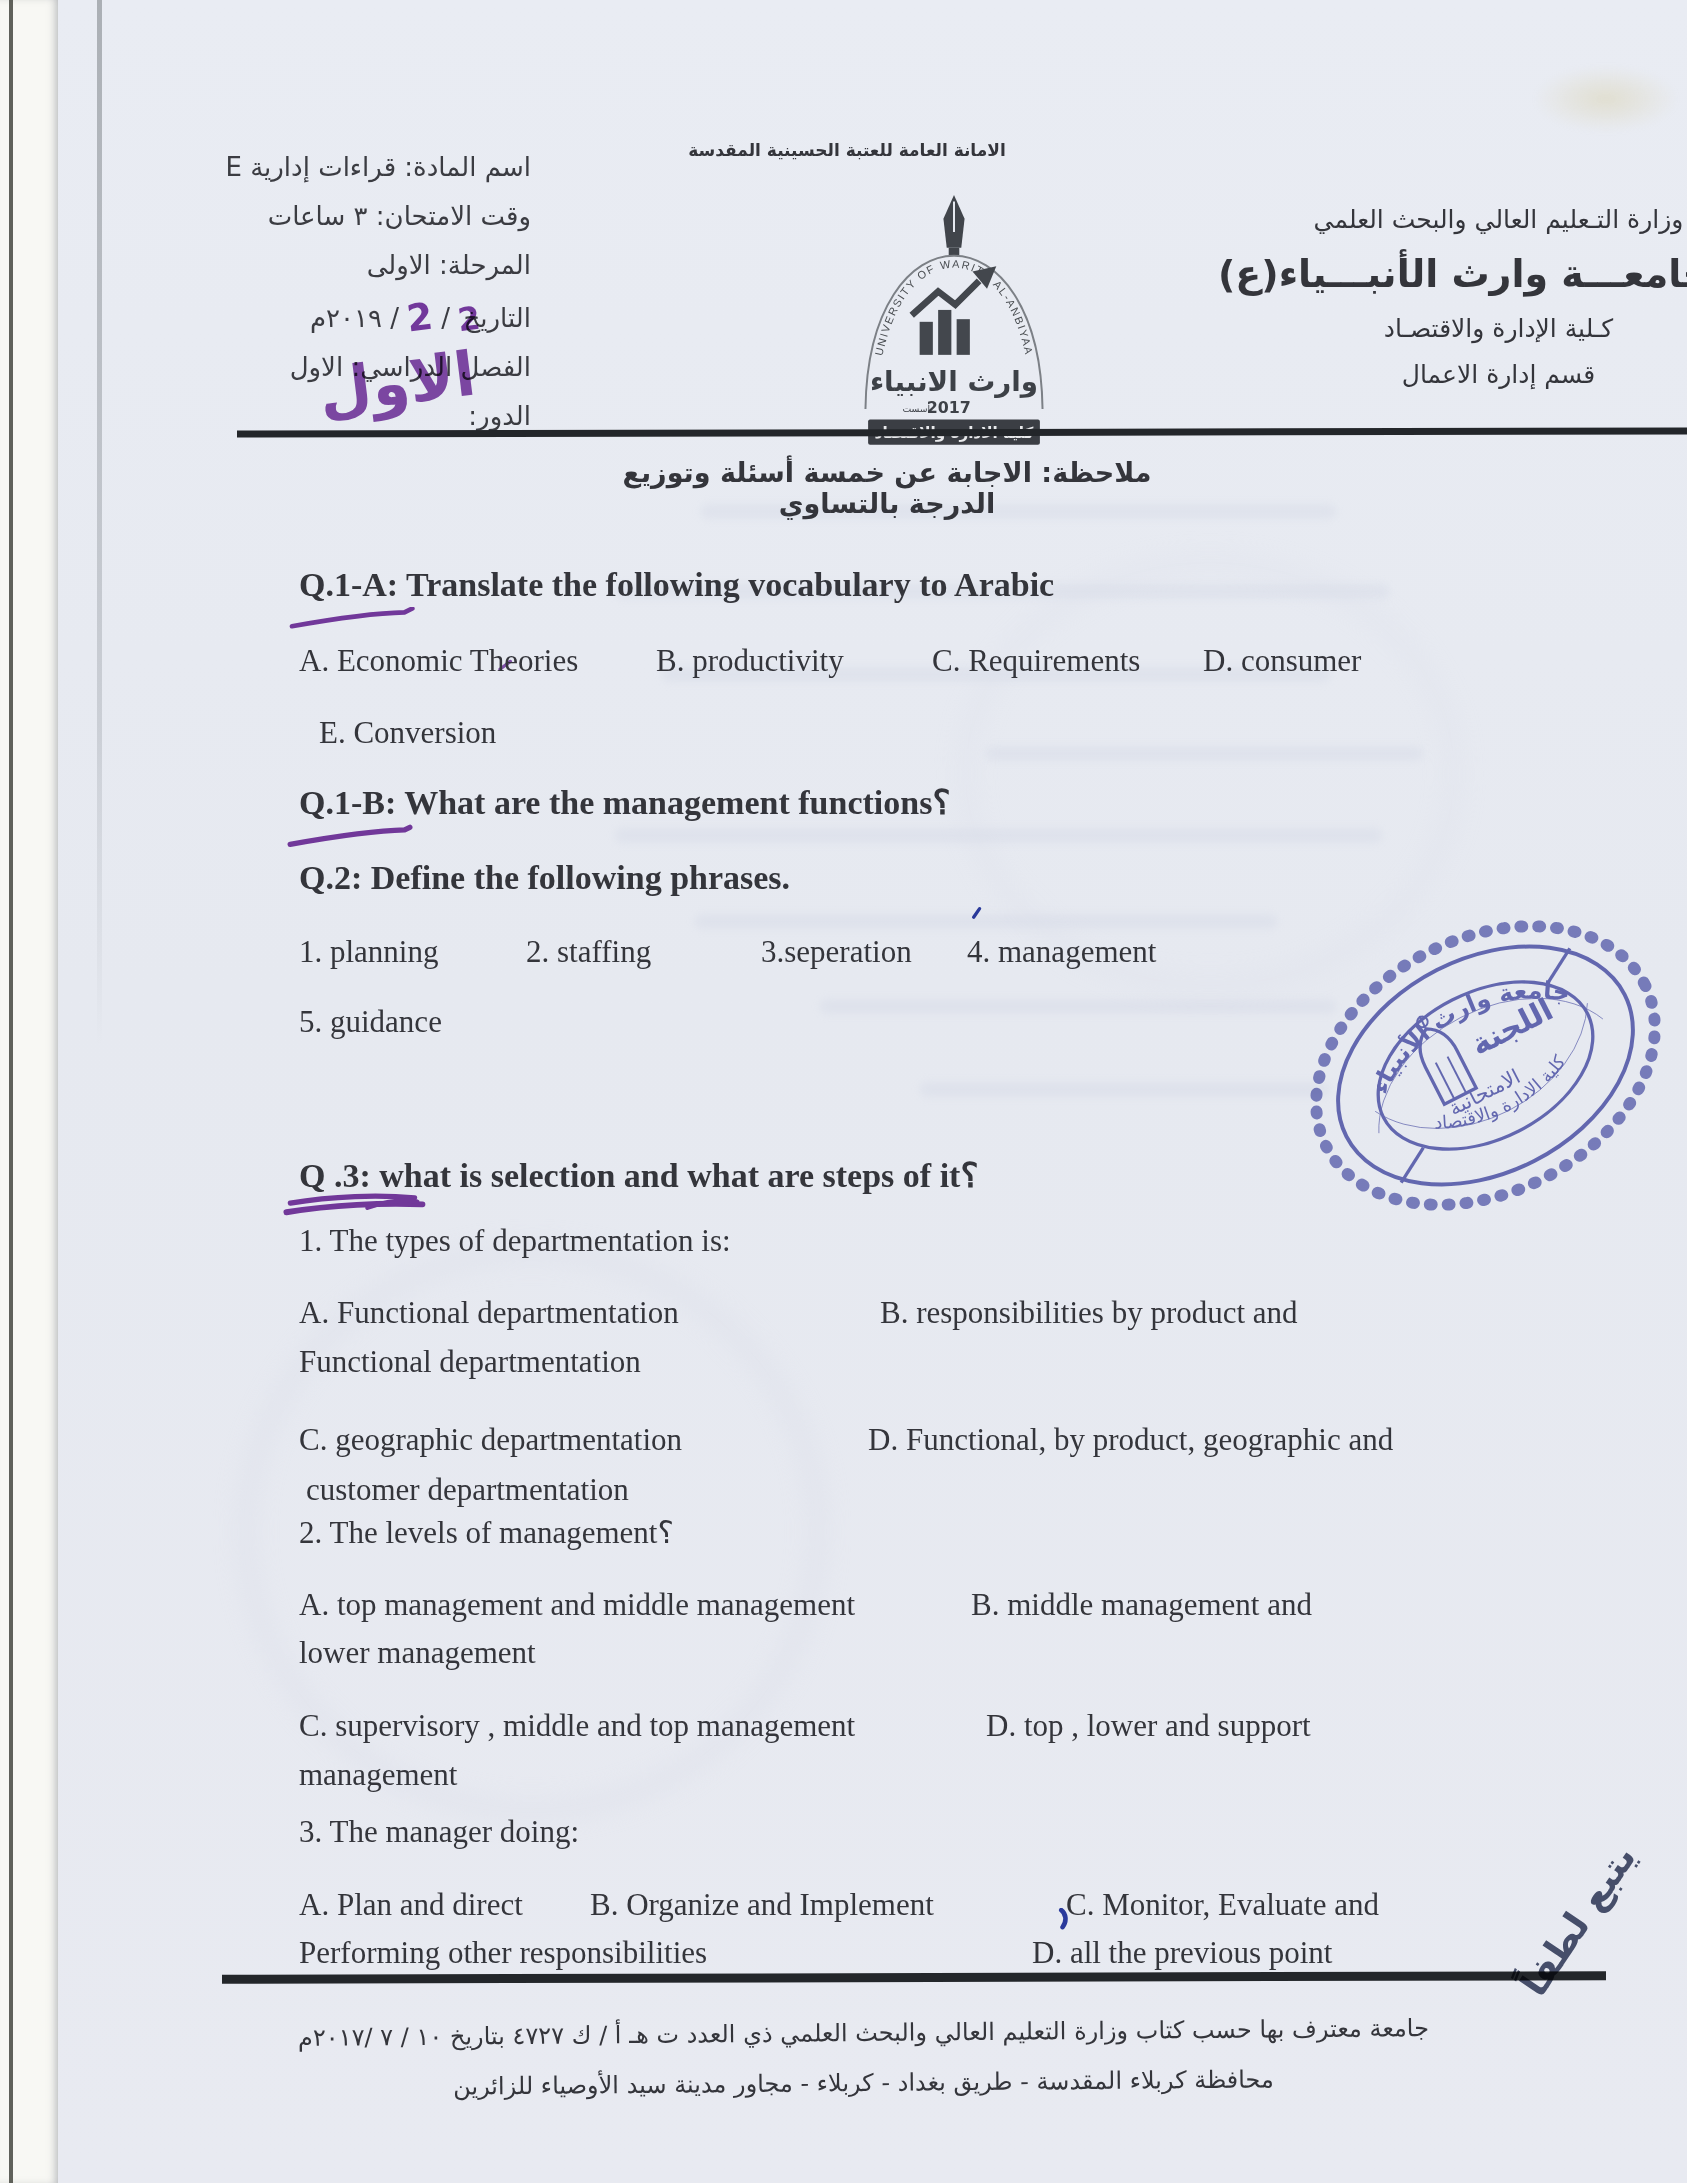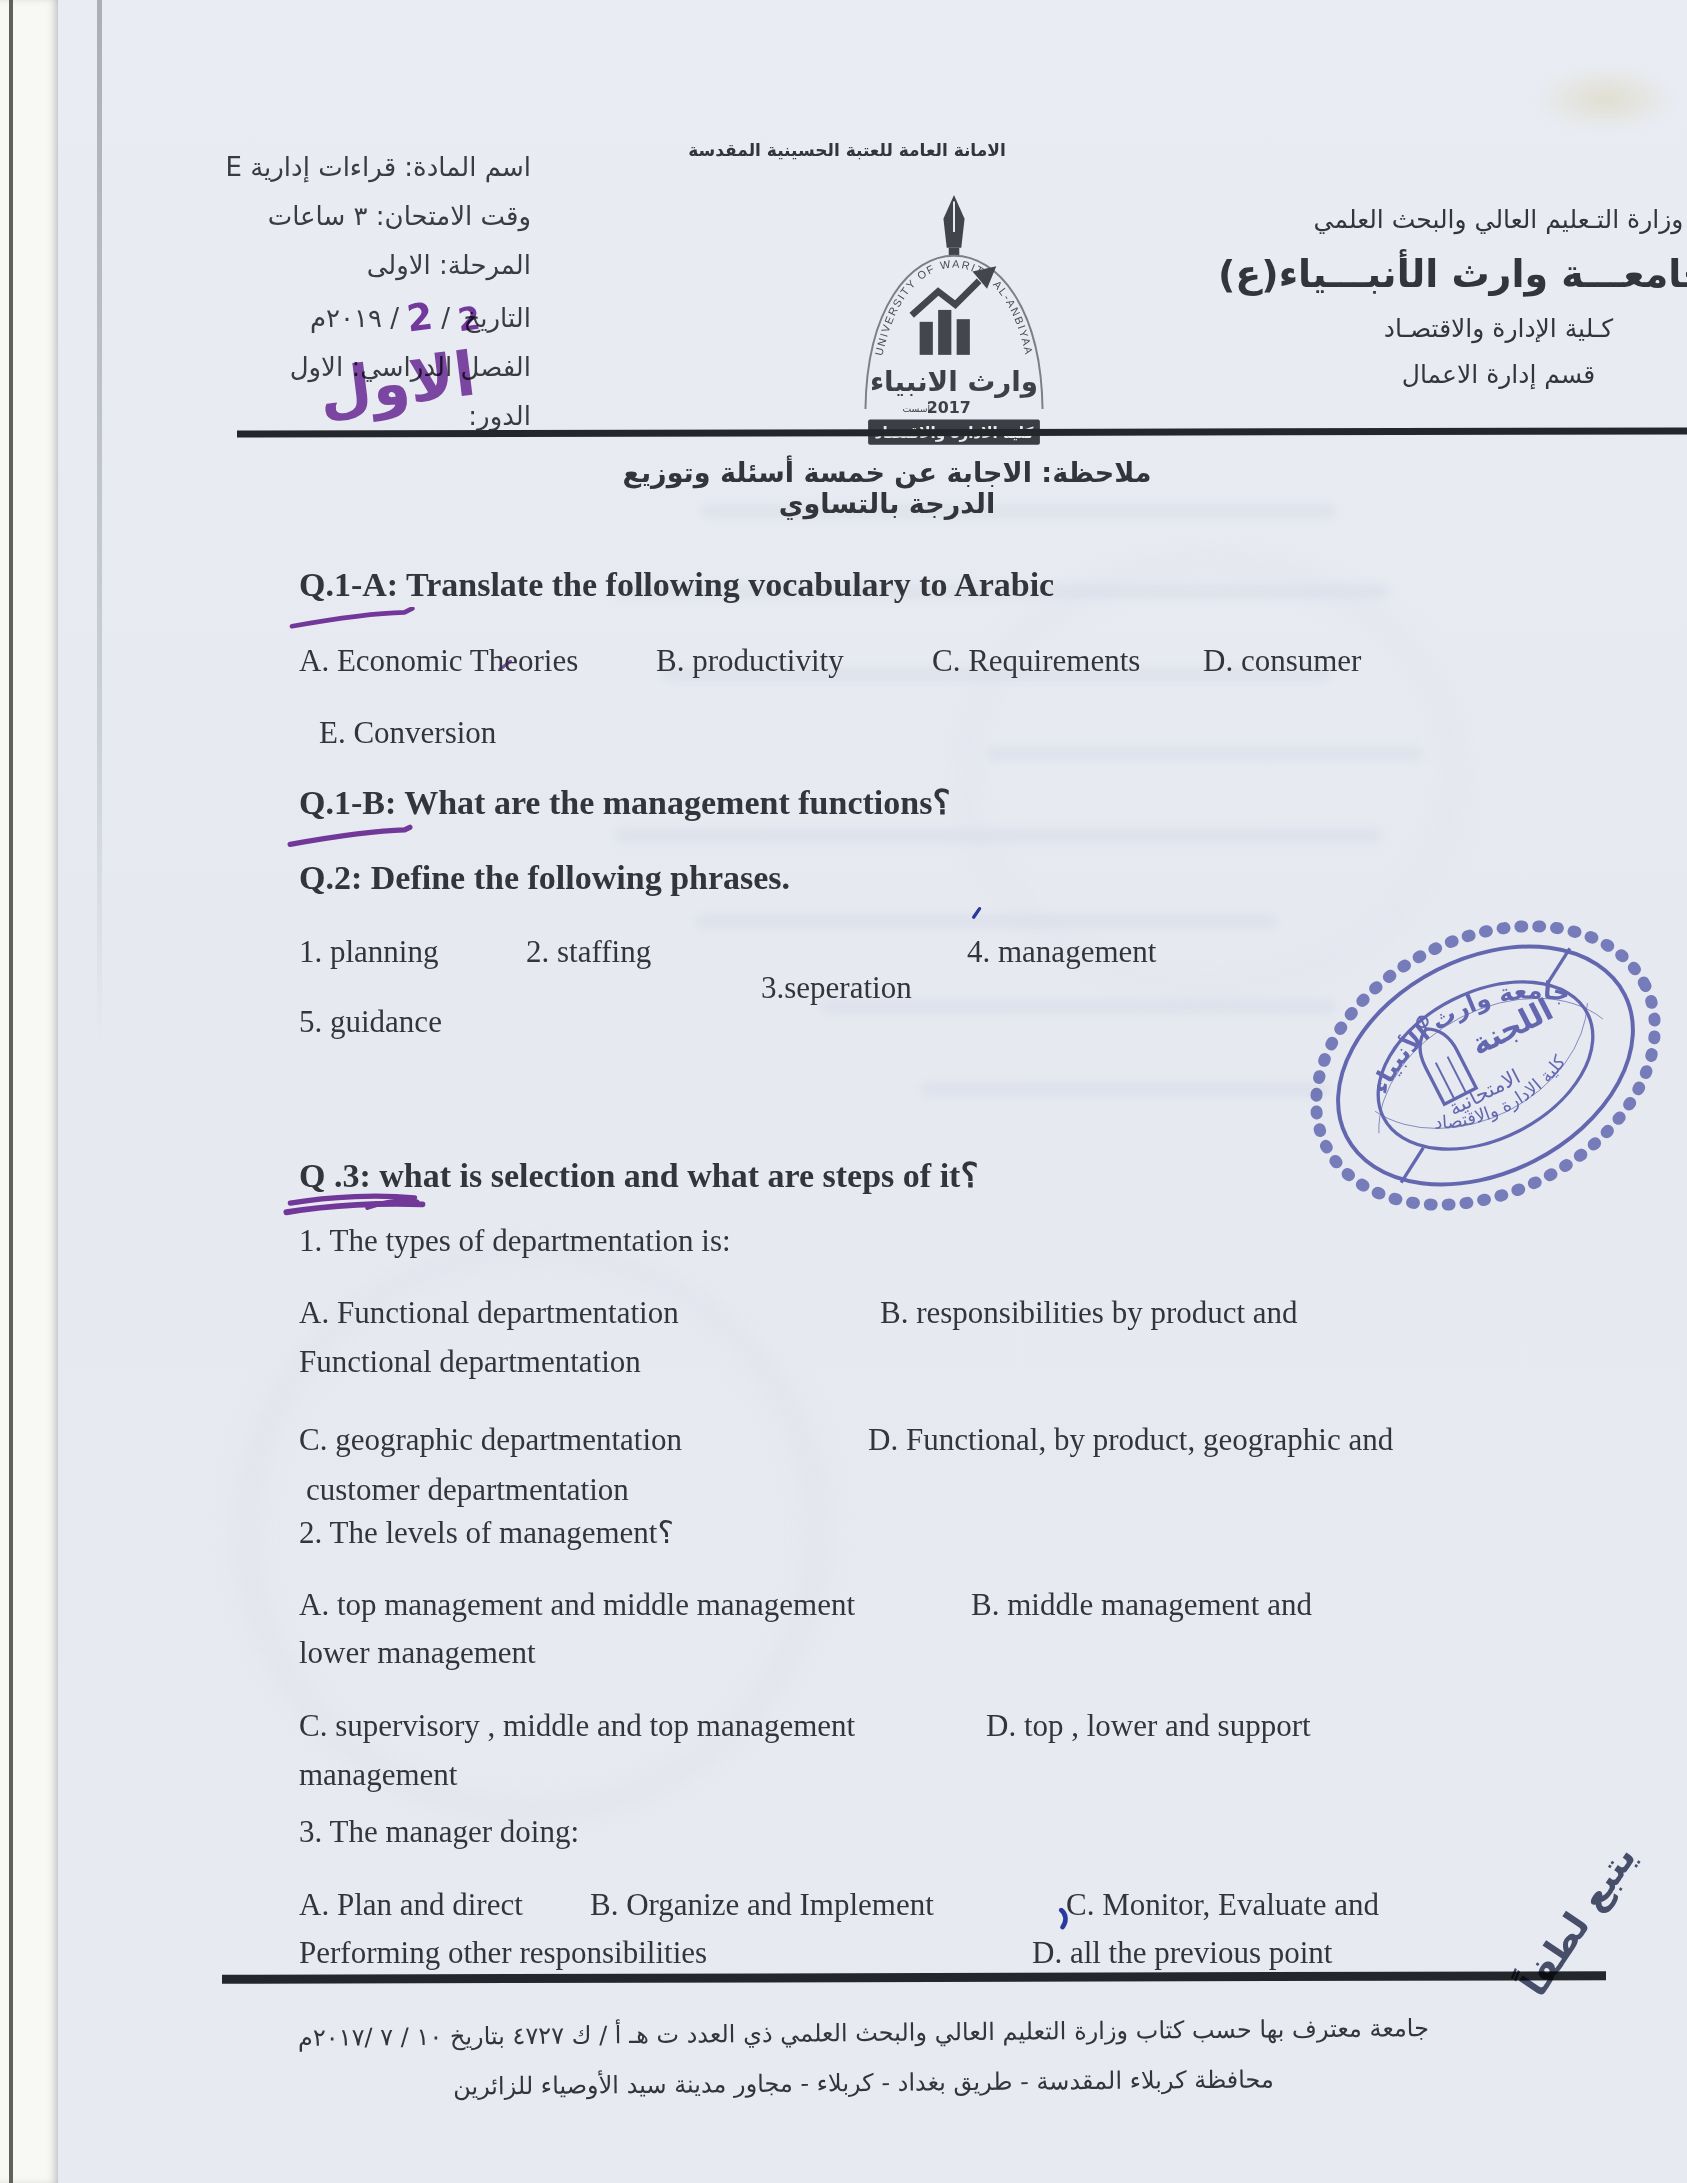--- a/index.html
+++ b/index.html
@@ -121,21 +121,21 @@
 
   <div class="abs en h" style="left:299px;top:782px;">Q.1-B: What are the management functions؟</div>
   <svg class="abs inkline" style="left:287px;top:824px;" width="126" height="25" viewBox="0 0 190 38">
     <path d="M4 31 C 60 21, 128 10, 178 9 l8 -4" stroke="#7d3da3" stroke-width="8" fill="none" stroke-linecap="round"></path>
   </svg>
 
   <div class="abs en h" style="left:299px;top:859px;">Q.2: Define the following  phrases.</div>
   <div class="abs en b" style="left:0;top:934px;width:1687px;">
     <span class="abs" style="left:299px;">1. planning</span>
     <span class="abs" style="left:526px;">2. staffing</span>
-    <span class="abs" style="left:761px;margin-top:36px;">3.seperation</span>
+    <span class="abs" style="left:761px;">3.seperation</span>
     <span class="abs" style="left:967px;">4.  management</span>
   </div>
   <svg class="abs inkline" style="left:971px;top:906px;" width="13.2" height="14.6" viewBox="0 0 20 22">
     <path d="M4 17 l9 -13" stroke="#2e3fa5" stroke-width="5" fill="none" stroke-linecap="round"></path>
   </svg>
   <div class="abs en b" style="left:299px;top:1004px;">5. guidance</div>
 
   <div class="abs en h" style="left:299px;top:1107px;margin-top:48px;">Q .3: what is selection and what are steps of it؟</div>
 
   <svg class="abs inkline" style="left:283px;top:1190px;" width="152" height="34" viewBox="0 0 230 52">

